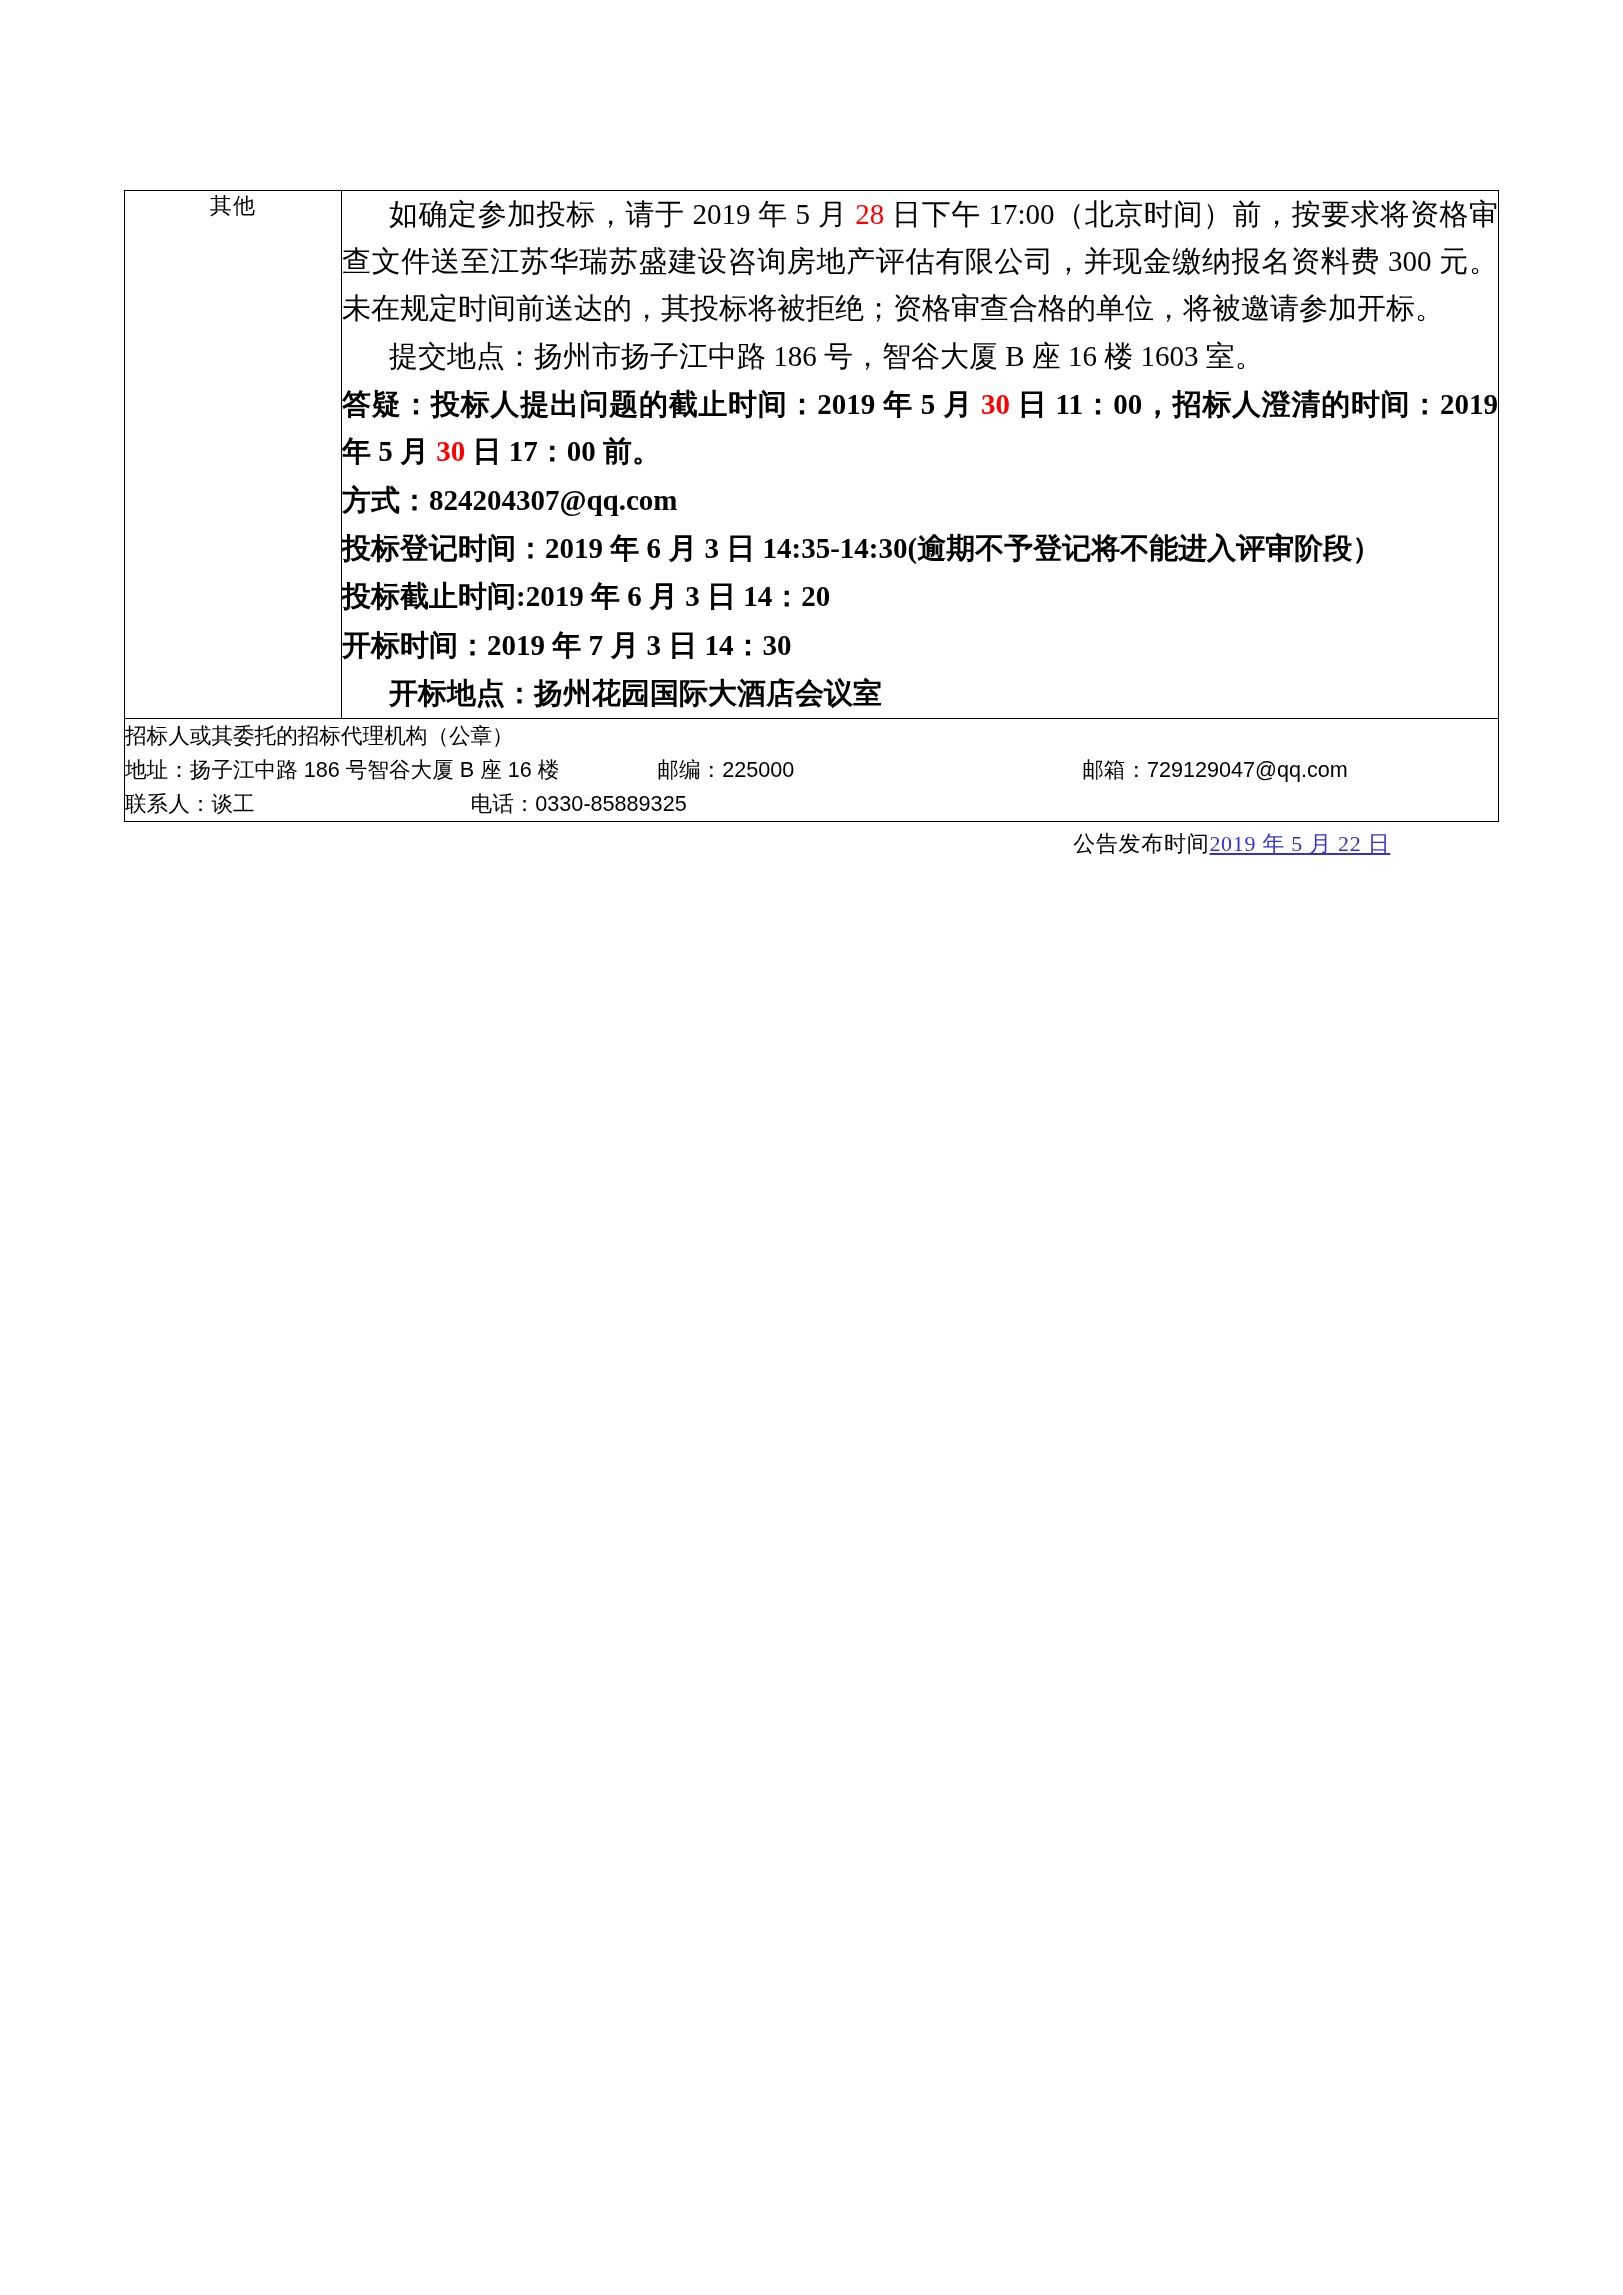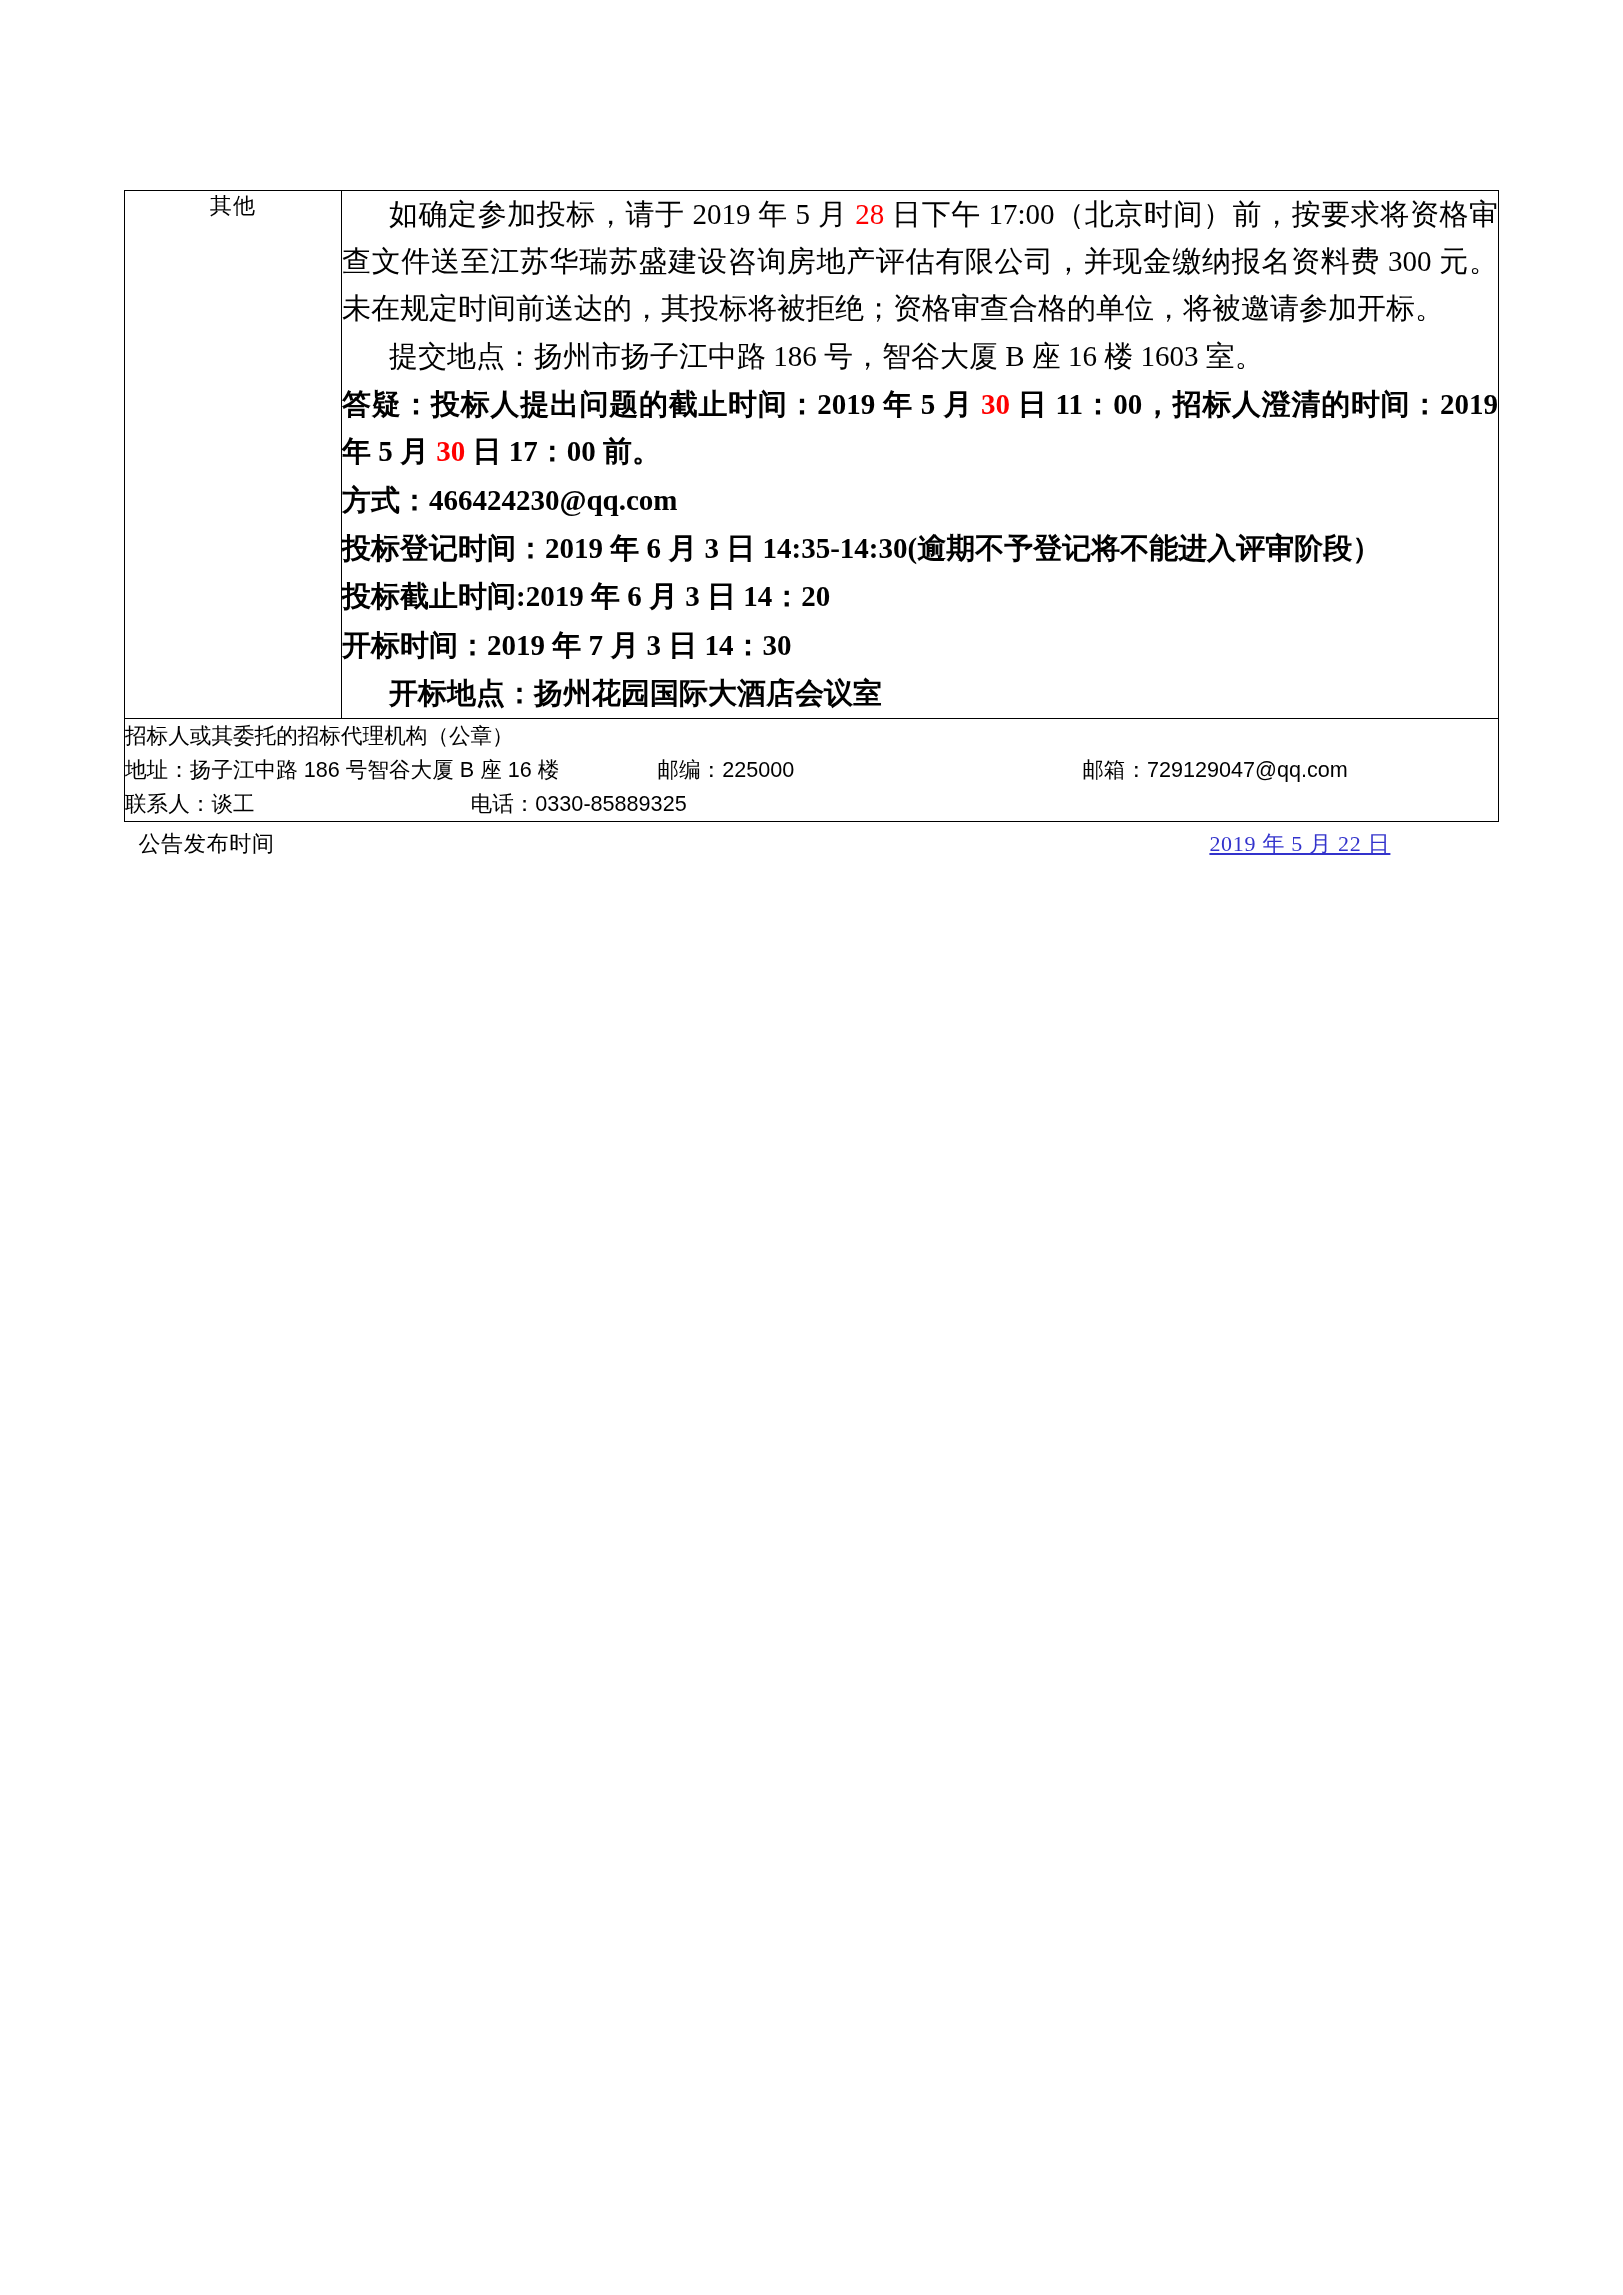--- a/index.html
+++ b/index.html
@@ -68,21 +68,21 @@
     white-space: nowrap;
     font-family: Liberation Sans, sans-serif;
   }
   .sp-1 { display: inline-block; width: 98px; }
   .sp-2 { display: inline-block; width: 216px; }
   .sp-3 { display: inline-block; width: 288px; }
   .footer-row {
     width: 1375px;
     margin-top: 6.5px;
     display: flex;
-    justify-content: space-between;
+    justify-content: flex-end;
     align-items: baseline;
     padding: 0 23.6px 0 14.4px;
     box-sizing: border-box;
   }
   .footer-label {
     font-size: 22px;
     font-family: "Liberation Serif", serif;
     letter-spacing: 0.7px;
   }
   .footer-date {
@@ -108,21 +108,21 @@
           <p class="p indent">
             <span>如确定参加投标，请于 2019 年 5 月 </span><span class="red">28</span><span> 日下午 17:00（北京时间）前，按要求将资格审查文件送至江苏华瑞苏盛建设咨询房地产评估有限公司，并现金缴纳报名资料费 300 元。未在规定时间前送达的，其投标将被拒绝；资格审查合格的单位，将被邀请参加开标。</span>
           </p>
 
           <p class="p indent">提交地点：扬州市扬子江中路 186 号，智谷大厦 B 座 16 楼 1603 室。</p>
 
           <p class="p bold">
             <span>答疑：投标人提出问题的截止时间：2019 年 5 月 </span><span class="red">30</span><span> 日 11：00，招标人澄清的时间：2019 年 5  月 </span><span class="red">30</span><span> 日 17：00 前。</span>
           </p>
 
-          <p class="p bold">方式：466424230@qq.com</p>
+          <p class="p bold">方式：824204307@qq.com</p>
 
           <p class="p bold">投标登记时间：2019 年 6 月 3 日 14:35-14:30(逾期不予登记将不能进入评审阶段）</p>
 
           <p class="p bold">投标截止时间:2019 年 6 月  3 日 14：20</p>
 
           <p class="p bold">开标时间：2019 年 7 月 3 日 14：30</p>
 
           <p class="p bold" style="text-indent:47px">开标地点：扬州花园国际大酒店会议室</p>
 
         </td>

